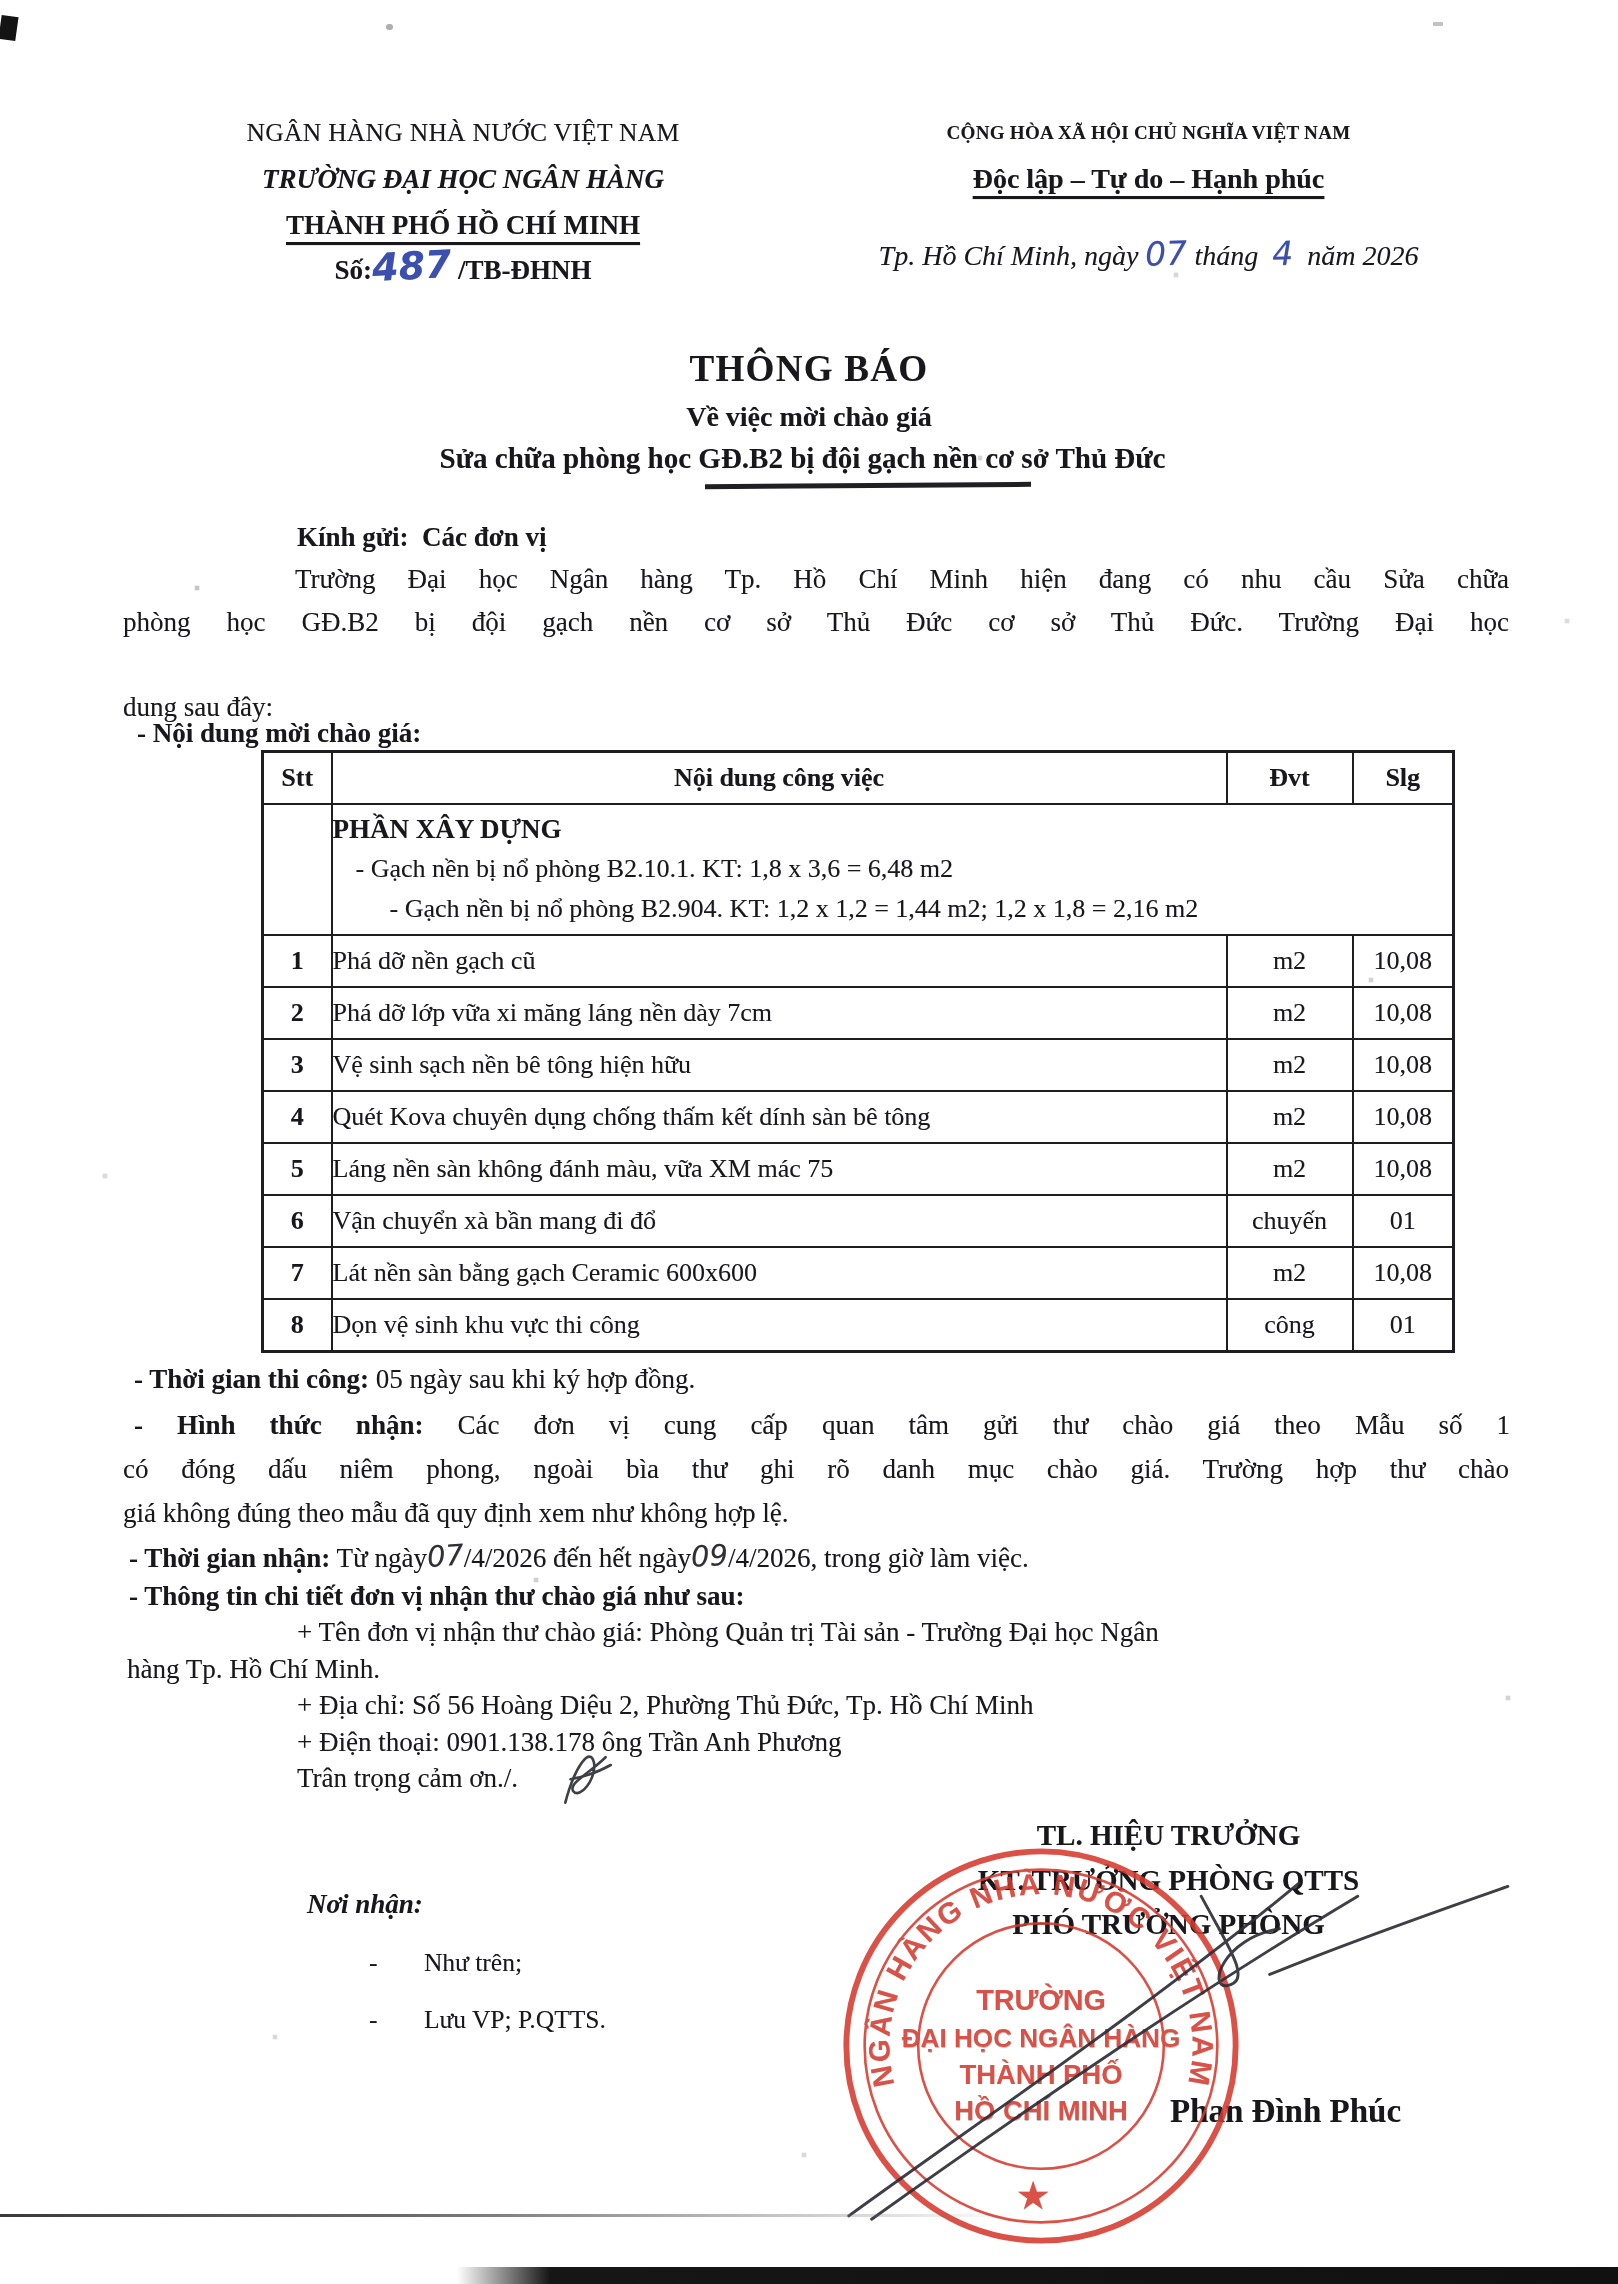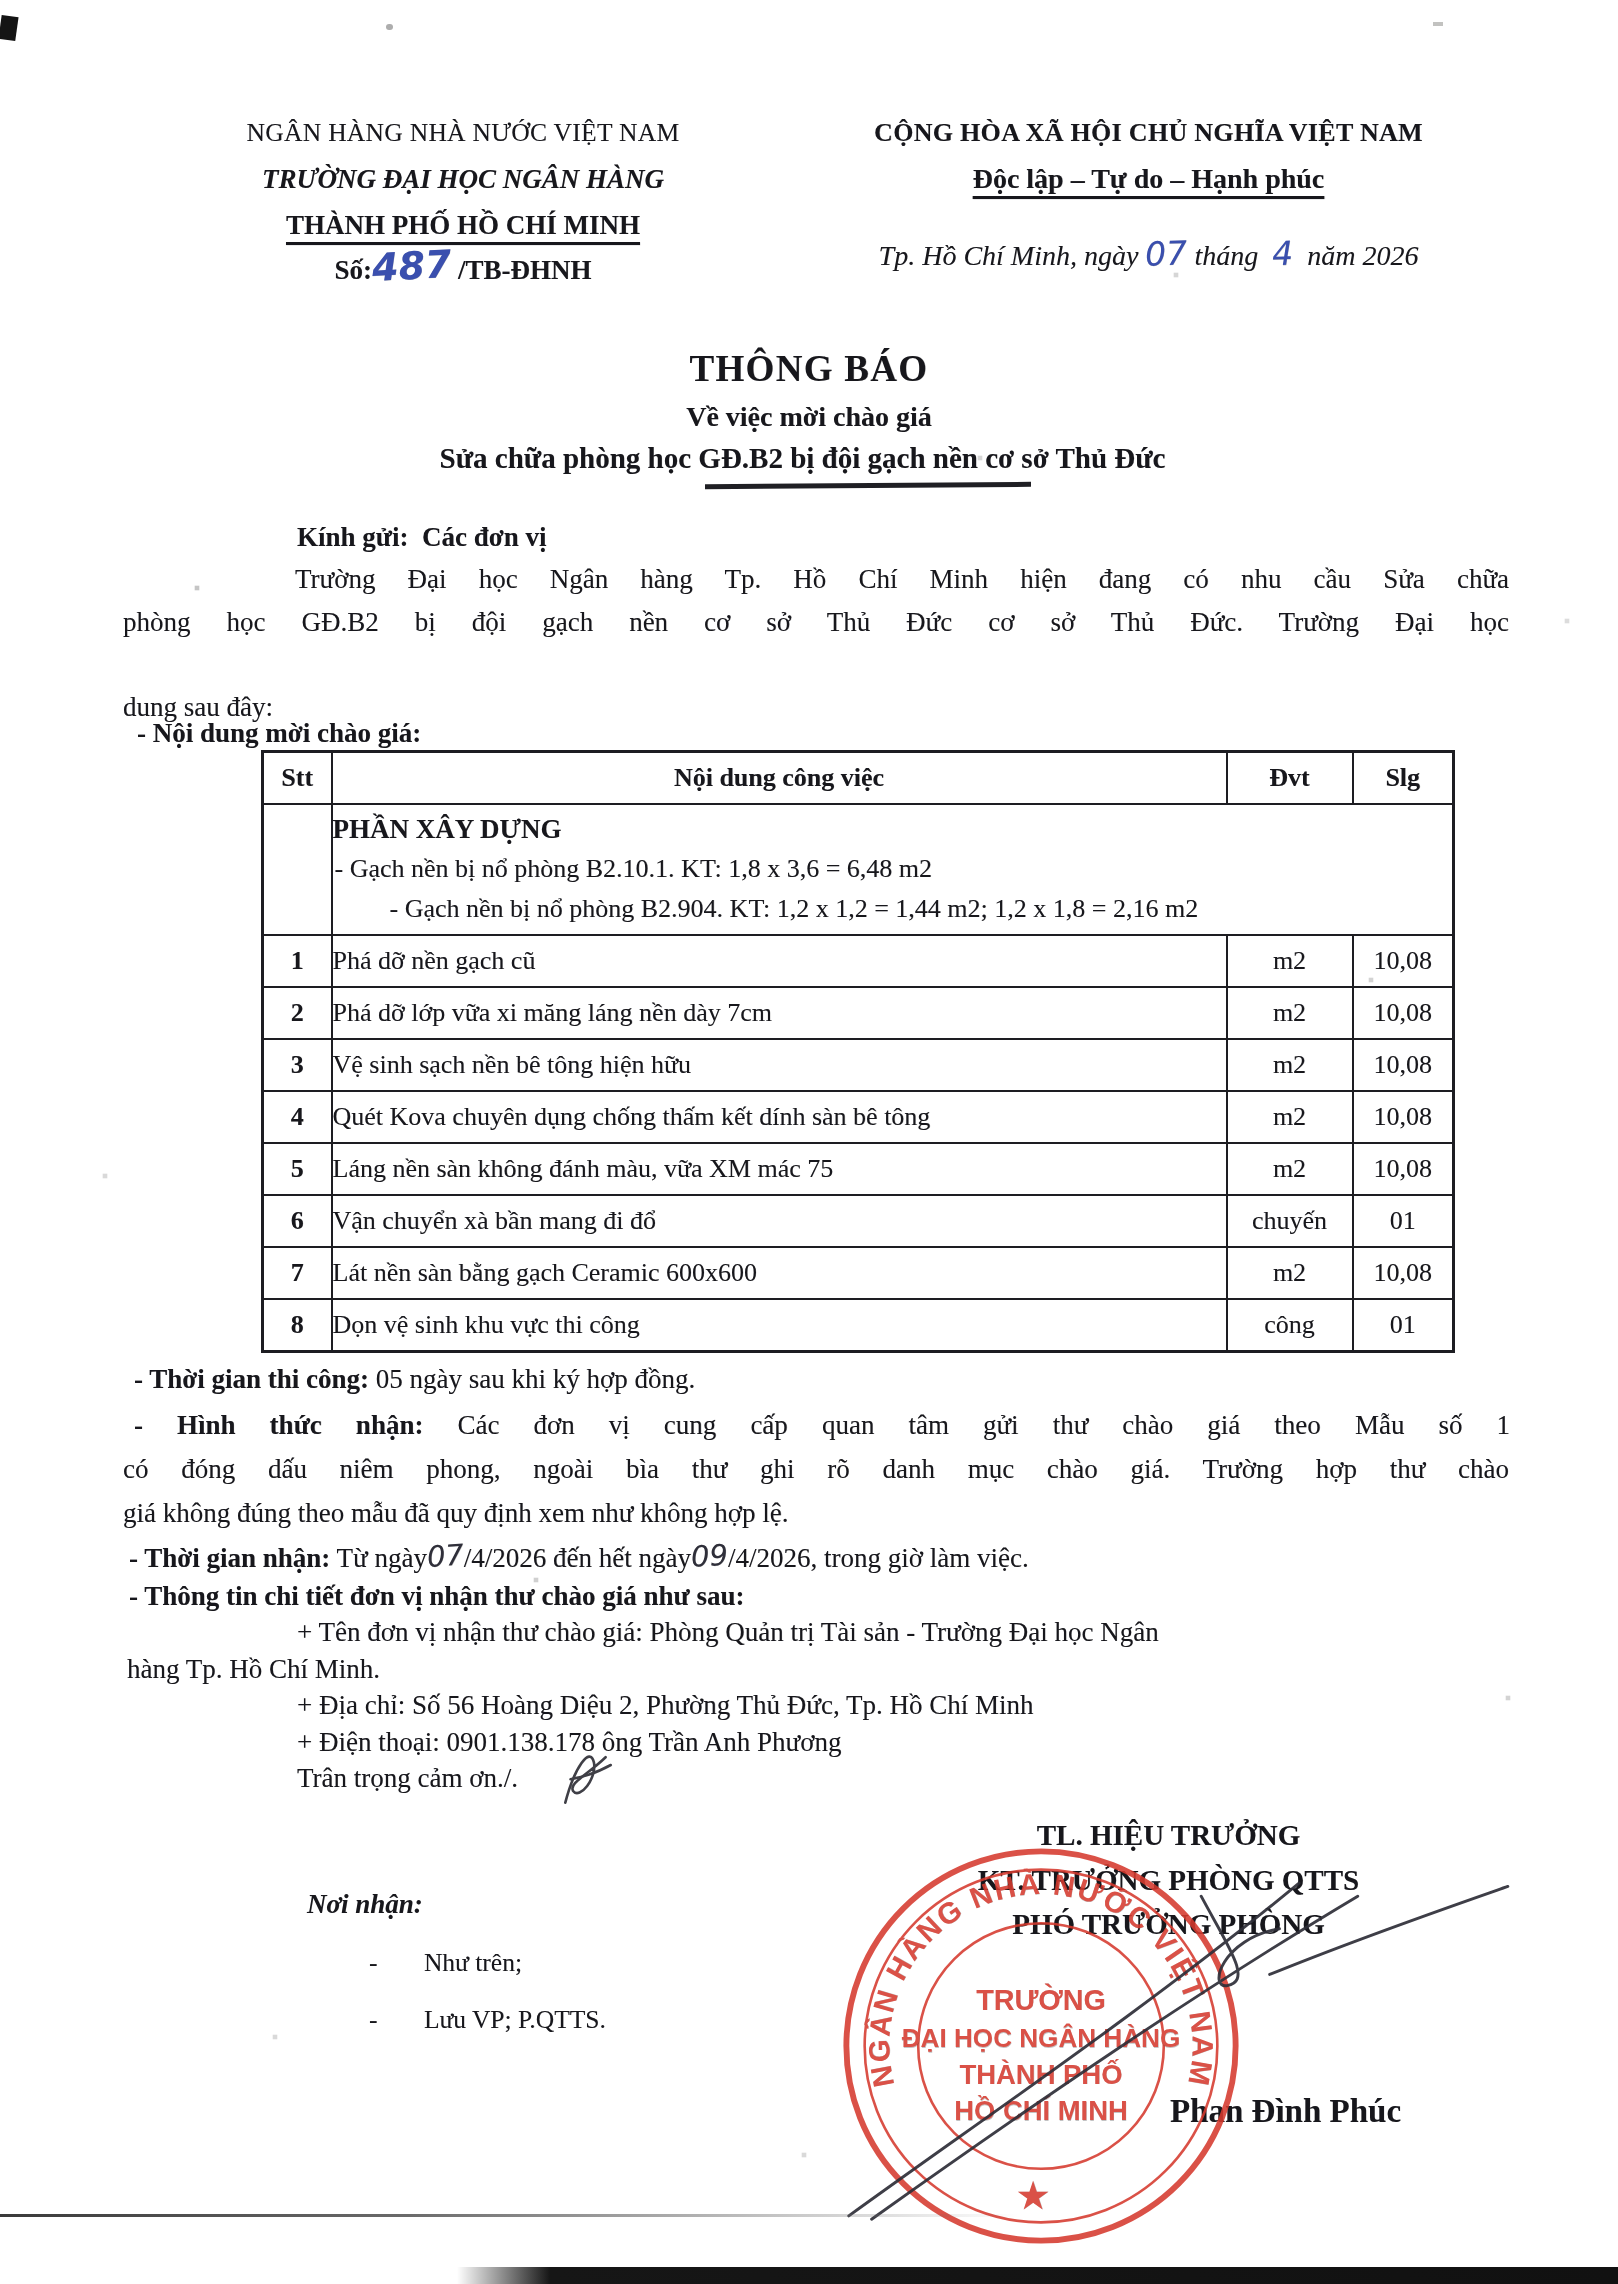--- a/index.html
+++ b/index.html
@@ -18,41 +18,41 @@
   .hand-dark{color:#2f2f3a;}
   .ul3{text-decoration:underline;text-decoration-thickness:2.6px;text-underline-offset:7.8px;}
   
   .hl{left:117px;top:110px;width:692px;}
   .hl .l1{font-size:25.5px;letter-spacing:0.3px;line-height:46px;}
   .hl .l2{font-size:27px;font-weight:bold;line-height:46px;font-style:italic;}
   .hl .l3{font-size:27px;font-weight:bold;line-height:46px;}
   .hl .so{font-size:27px;font-weight:bold;margin-top:5.2px;}
   .hl .so .num{font-size:38px;transform:rotate(-3deg);display:inline-block;line-height:26px;}
   .hr{left:770px;top:111px;width:757px;}
-  .hr .l1{font-size:26px;font-weight:bold;line-height:44px;letter-spacing:0.3px;}
+  .hr .l1{font-size:19px;font-weight:bold;line-height:44px;letter-spacing:0.3px;}
   .hr .l2{font-size:28px;font-weight:bold;line-height:47px;}
   .hr .dt{font-size:28px;font-style:italic;margin-top:38px;}
   .hr .dt .num{font-size:33px;display:inline-block;transform:rotate(-2deg);line-height:19.6px;}
   
   .t-main{left:0;top:347px;width:1618px;font-size:37px;font-weight:bold;letter-spacing:1.3px;}
   .t-sub1{left:0;top:401px;width:1618px;font-size:28px;font-weight:bold;}
   .t-sub2{left:0;top:442px;width:1605px;font-size:29px;font-weight:bold;}
   .t-underline{left:705px;top:483px;width:326px;height:4.6px;background:#1f1f24;transform:rotate(-.4deg);}
   
   table.doc{position:absolute;left:261px;top:750px;width:1191px;border-collapse:collapse;table-layout:fixed;}
   table.doc td,table.doc th{border:2px solid #1d1d22;border-top-width:2.6px;border-bottom-width:2.6px;font-size:26px;vertical-align:middle;padding:0;}
   table.doc{border:3.3px solid #1d1d22;}
   th.h{font-size:27px;font-weight:bold;height:50px;}
   td.stt{text-align:center;font-weight:bold;}
   td.work{text-align:left;padding-left:17px;margin-top:12px;}
   td.unit,td.qty{text-align:center;}
   tr.r{height:52px;}
   td.grp{padding:9px 6.5px 6.5px 17px;}
   .grp-title{font-weight:bold;font-size:27px;line-height:39px;}
-  .grp-b1{padding-left:2px;line-height:40px;}
+  .grp-b1{padding-left:23px;line-height:40px;}
   .grp-b2{padding-left:57px;line-height:40px;}
   .note-line{font-size:27px;white-space:nowrap;}
   .nw{white-space:nowrap;}
   
   .rc-label{font-size:27px;font-weight:bold;font-style:italic;}
   .rc-item{font-size:25.5px;}
   .sig-line{font-size:29px;font-weight:bold;text-align:center;width:679px;left:829px;}
   .sig-name{font-size:33px;font-weight:bold;text-align:center;width:457px;left:1057px;top:2093px;}
   
   .art{position:absolute;}

